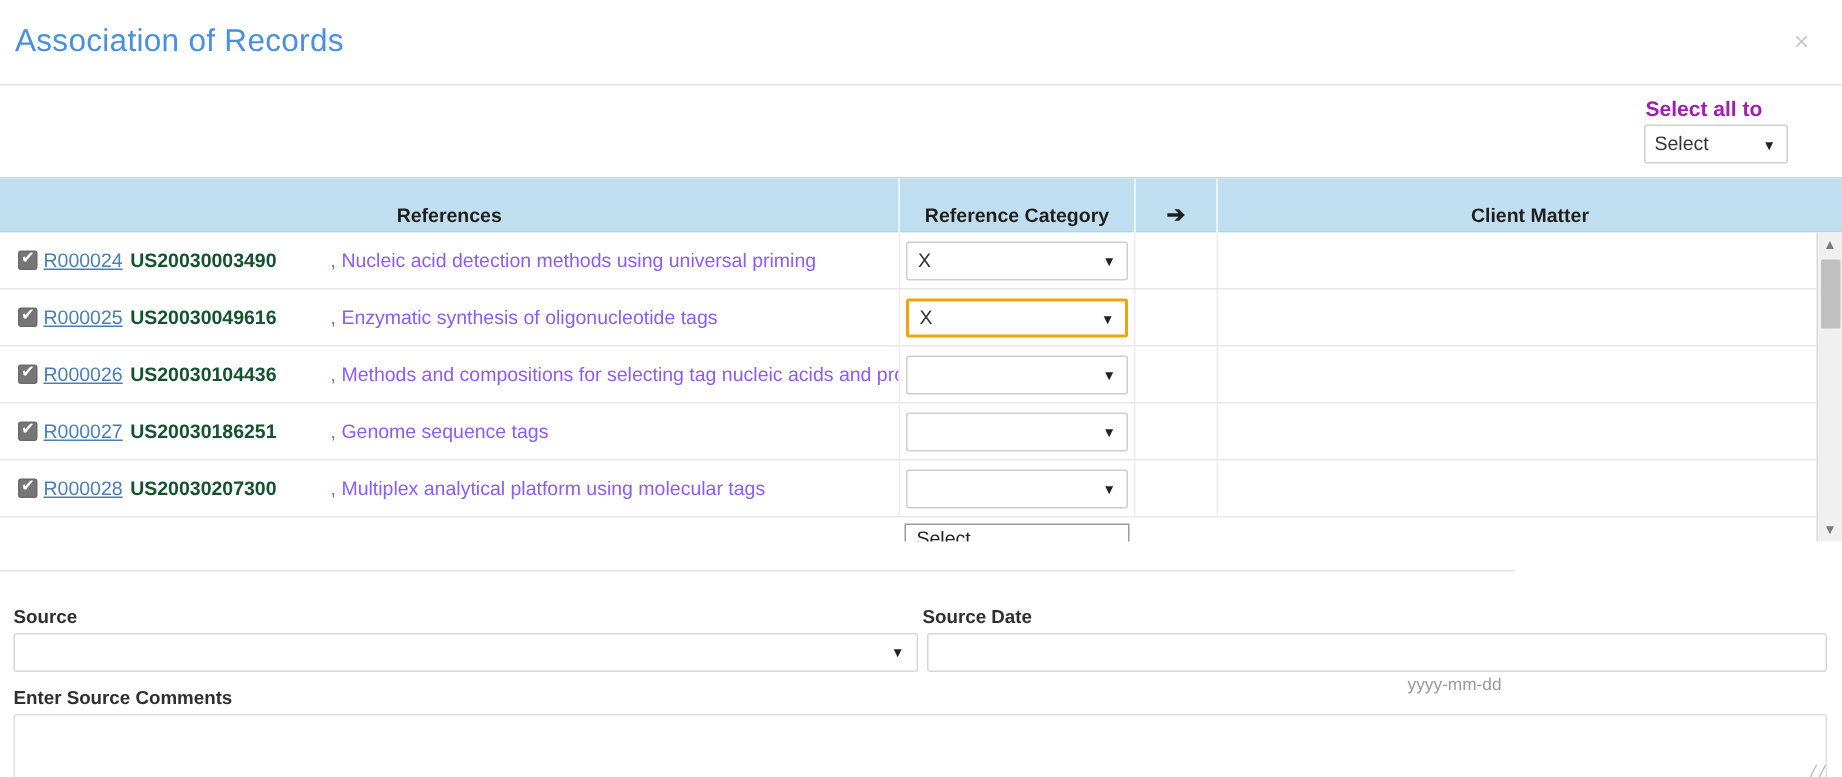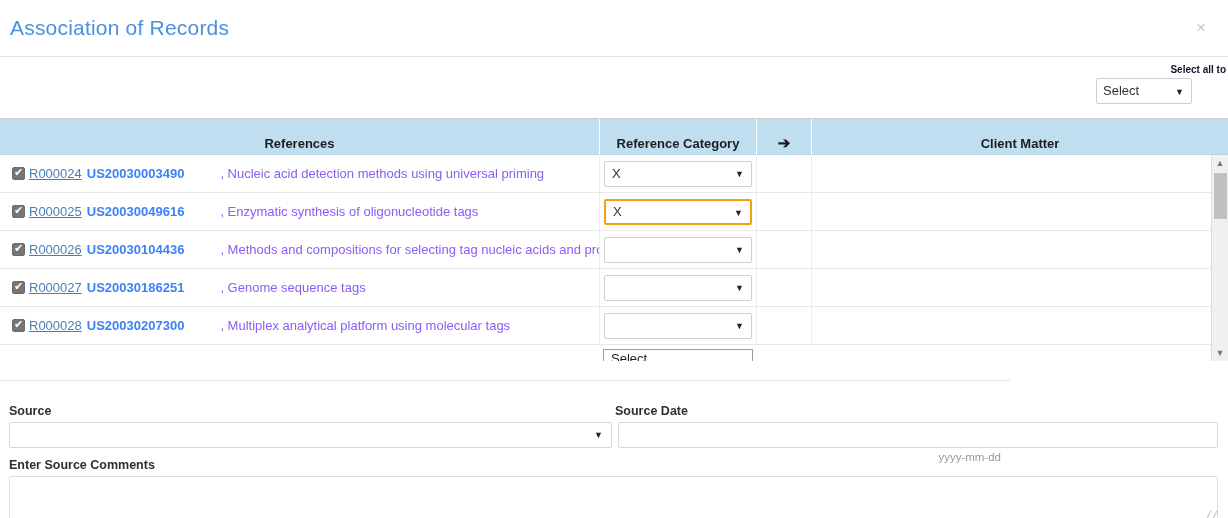--- a/index.html
+++ b/index.html
@@ -32,22 +32,22 @@
     width: 18px; height: 18px; line-height: 18px; text-align: center;
     font-size: 17px; color: #c8c8c8; cursor: pointer;
     font-family: "Liberation Sans", sans-serif;
   }
 
   
   .selectall-wrap {
     position: absolute; right: 2px; top: 64px; width: 130px;
   }
   .selectall-label {
-    font-size: 10px; font-weight: bold; color: #0f172a;
-    margin-bottom: 3px; padding-left: 1px; text-align: right;
+    font-size: 14px; font-weight: bold; color: #a21caf;
+    margin-bottom: 3px; padding-left: 1px;
   }
   .sel-box {
     position: relative;
     width: 96px; height: 26px;
     border: 1px solid #cfcfcf; background: #fff; border-radius: 2px;
     font-size: 13px; color: #333;
     line-height: 24px; padding-left: 6px;
     cursor: pointer; user-select: none;
   }
   .sel-box .caret {
@@ -101,21 +101,21 @@
   }
   .cbox:after {
     content: "\2714";
     position: absolute; left: 1px; top: -2px;
     font-size: 11px; color: #fff; line-height: 13px;
   }
   .reflink {
     color: #4a7fb5; text-decoration: underline; cursor: pointer;
     font-size: 13px; margin-right: 5px;
   }
-  .refnum { font-weight: bold; color: #3b82f6; }
+  .refnum { font-weight: bold; color: #14532d; }
   .reftitle { color: #8b5cf6; margin-left: 36px; }
 
   .td-cat {
     width: 157px; display: flex; align-items: center; justify-content: center;
     border-right: 1px solid #eee; position: relative;
   }
   .td-arrow { width: 55px; border-right: 1px solid #eee; }
   .td-cm { width: 416px; }
 
   .catsel {

